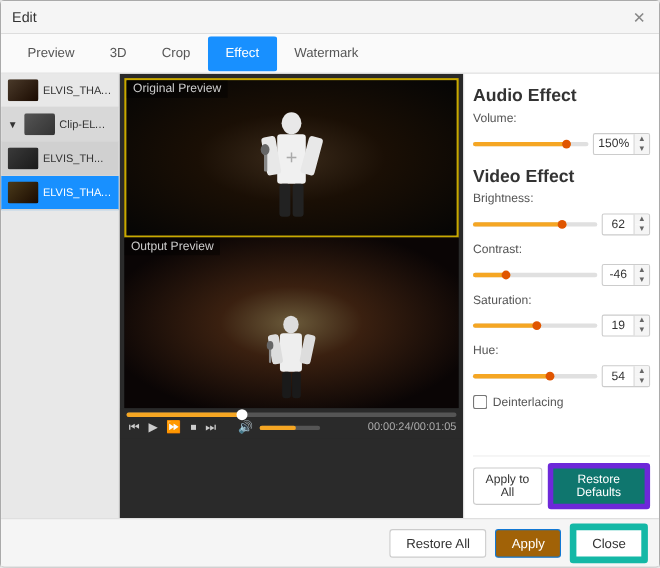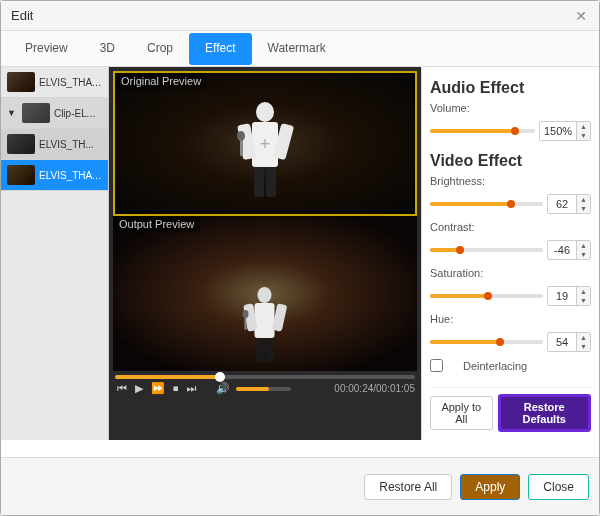--- a/index.html
+++ b/index.html
@@ -304,38 +304,37 @@
       border: none;
       cursor: pointer;
       font-size: 7px;
       line-height: 1;
       padding: 1px 3px;
       color: #666;
     }
     .checkbox-row {
       display: flex;
       align-items: flex-end;
-      gap: 20px;
+      gap: 5px;
     }
     .checkbox-label {
       font-size: 11px;
       color: #555;
     }
     .spacer { flex: 1; }
     
     .bottom-bar {
       background: #f5f5f5;
       border-top: 1px solid #ddd;
       padding: 8px 10px;
       display: flex;
       align-items: center;
       justify-content: flex-end;
       gap: 8px;
-      height: 58px;
-      margin-top: 17px;
+      height: 44px;
     }
     .btn {
       padding: 5px 14px;
       border-radius: 3px;
       cursor: pointer;
       font-size: 12px;
       border: 1px solid #ccc;
     }
     .btn-default {
       background: #fff;
@@ -343,40 +342,39 @@
       border: 1px solid #ccc;
     }
     .btn-primary {
       background: #a16207;
       color: #fff;
       border: 1px solid #1178d4;
     }
     .btn-close {
       background: #fff;
       color: #333;
-      border: 1px solid #14b8a6;
+      border: 6px solid #14b8a6;
     }
     .apply-to-all-btn {
       background: #fff;
       color: #333;
       border: 1px solid #ccc;
       padding: 4px 8px;
       border-radius: 3px;
       cursor: pointer;
       font-size: 11px;
     }
     .restore-defaults-btn {
-      background: #4c1d95;
+      background: #0f766e;
       color: #fff;
-      border: 3px solid #6d28d9;
+      border: 5px solid #6d28d9;
       padding: 4px 8px;
       border-radius: 3px;
       cursor: pointer;
       font-size: 11px;
-      font-weight: bold;
     }
     .right-bottom {
       border-top: 1px solid #eee;
       padding-top: 6px;
       display: flex;
       flex-direction: column;
       gap: 5px;
     }
     .apply-row {
       display: flex;

